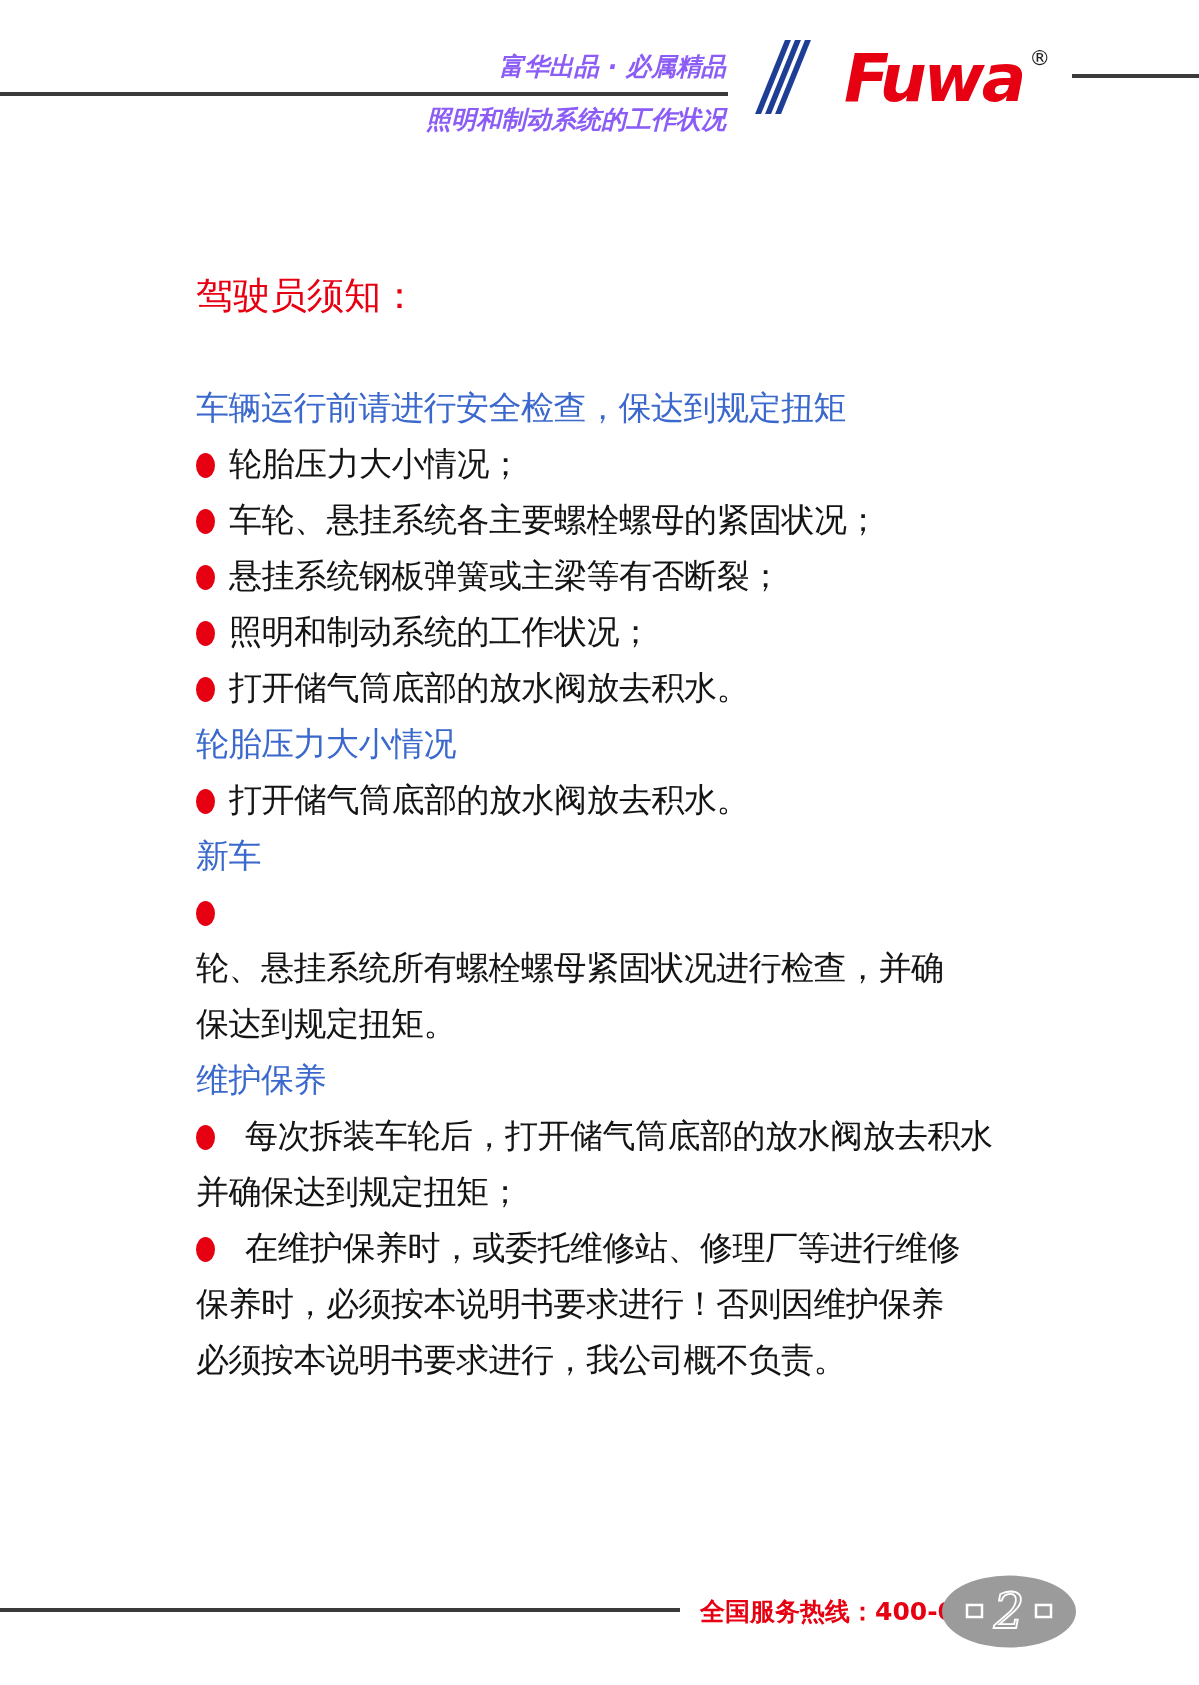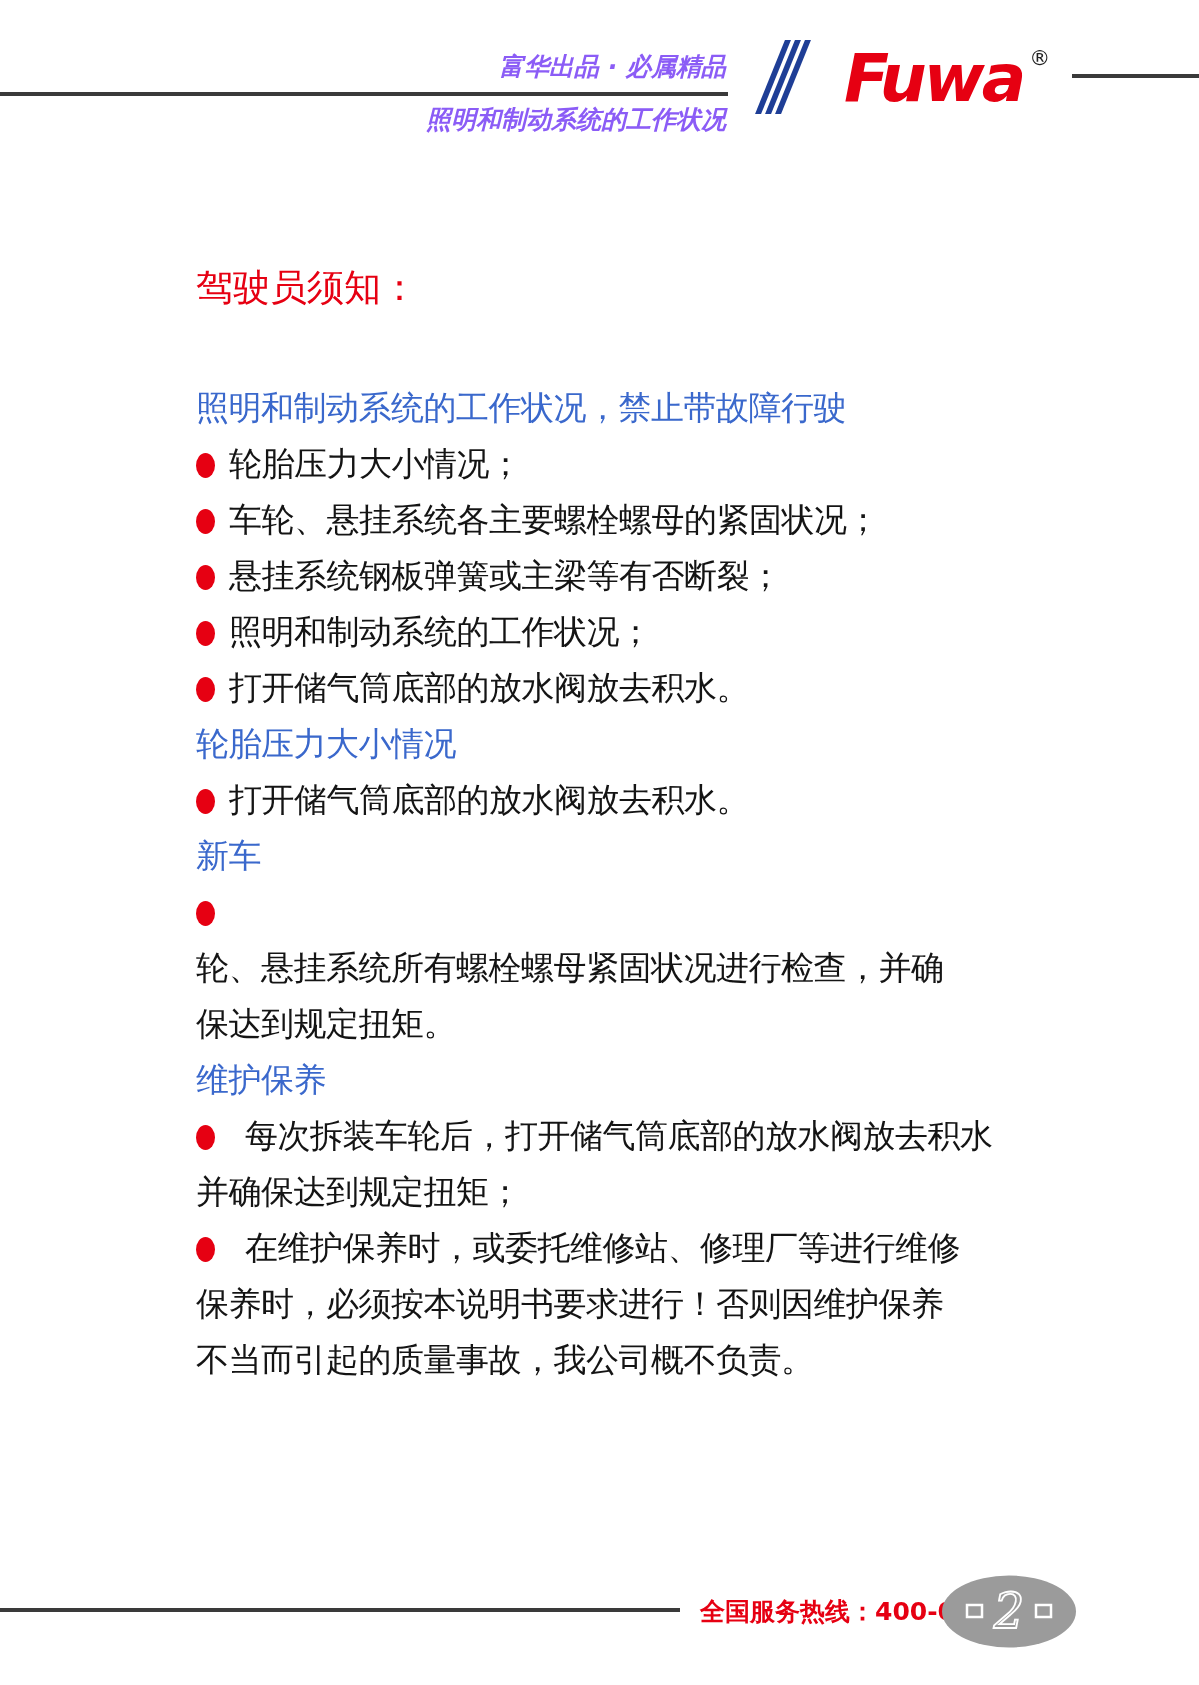--- a/index.html
+++ b/index.html
@@ -32,21 +32,21 @@
     color:#e60012;letter-spacing:-3px;margin-left:36px;
   }
   .logo-reg{
     font-family:"DejaVu Sans","Liberation Sans",sans-serif;
     font-size:21px;color:#222;align-self:flex-start;margin-left:6px;margin-top:12px;
     font-style:normal;font-weight:normal;
   }
   .hdr-rule-right{position:absolute;left:1072px;top:74px;width:127px;height:4px;background:#3a3a3a;}
   
   .doc-title{
-    position:absolute;left:196px;top:264px;
+    position:absolute;left:196px;top:272px;
     font-size:37px;line-height:48px;color:#e60012;white-space:nowrap;
   }
   .doc-lines{position:absolute;left:196px;top:380px;width:760px;color:#141414;}
   .line{
     height:56px;display:flex;align-items:center;white-space:nowrap;
     font-size:33px;letter-spacing:-0.5px;
   }
   .line.heading{color:#3a68cc;}
   .line.cont{padding-left:0;}
   .dot{
@@ -83,21 +83,21 @@
     <span class="logo-word">Fuwa</span>
     <span class="logo-reg">®</span>
   </div>
 
   <div class="hdr-rule-right"></div>
 
   <div class="doc-title">驾驶员须知：</div>
 
   <div class="doc-lines">
       <div class="line heading">
-        <span>照明和制动系统的工作状况，禁止带故障行驶</span>
+        <span>车辆运行前请进行安全检查，保达到规定扭矩</span>
       </div>
       <div class="line bullet">
         <span class="dot"></span>
         <span>轮胎压力大小情况；</span>
       </div>
       <div class="line bullet">
         <span class="dot"></span>
         <span>车轮、悬挂系统各主要螺栓螺母的紧固状况；</span>
       </div>
       <div class="line bullet">
@@ -142,21 +142,21 @@
         <span>并确保达到规定扭矩；</span>
       </div>
       <div class="line bullet wide">
         <span class="dot"></span>
         <span>在维护保养时，或委托维修站、修理厂等进行维修</span>
       </div>
       <div class="line cont">
         <span>保养时，必须按本说明书要求进行！否则因维护保养</span>
       </div>
       <div class="line cont">
-        <span>不当而引起的质量事故，我公司概不负责。</span>
+        <span>必须按本说明书要求进行，我公司概不负责。</span>
       </div>
     </div>
 
   <div class="ftr-rule"></div>
   <div class="ftr-hotline">全国服务热线：400-0318-333</div>
 
   <svg class="ftr-badge" width="136" height="75" viewBox="0 0 136 75">
     <ellipse cx="68" cy="37.5" rx="67" ry="36" fill="#9b9b9b"></ellipse>
     <rect x="26" y="31" width="15" height="12" fill="none" stroke="#ffffff" stroke-width="2.5"></rect>
     <rect x="95" y="31" width="15" height="12" fill="none" stroke="#ffffff" stroke-width="2.5"></rect>

